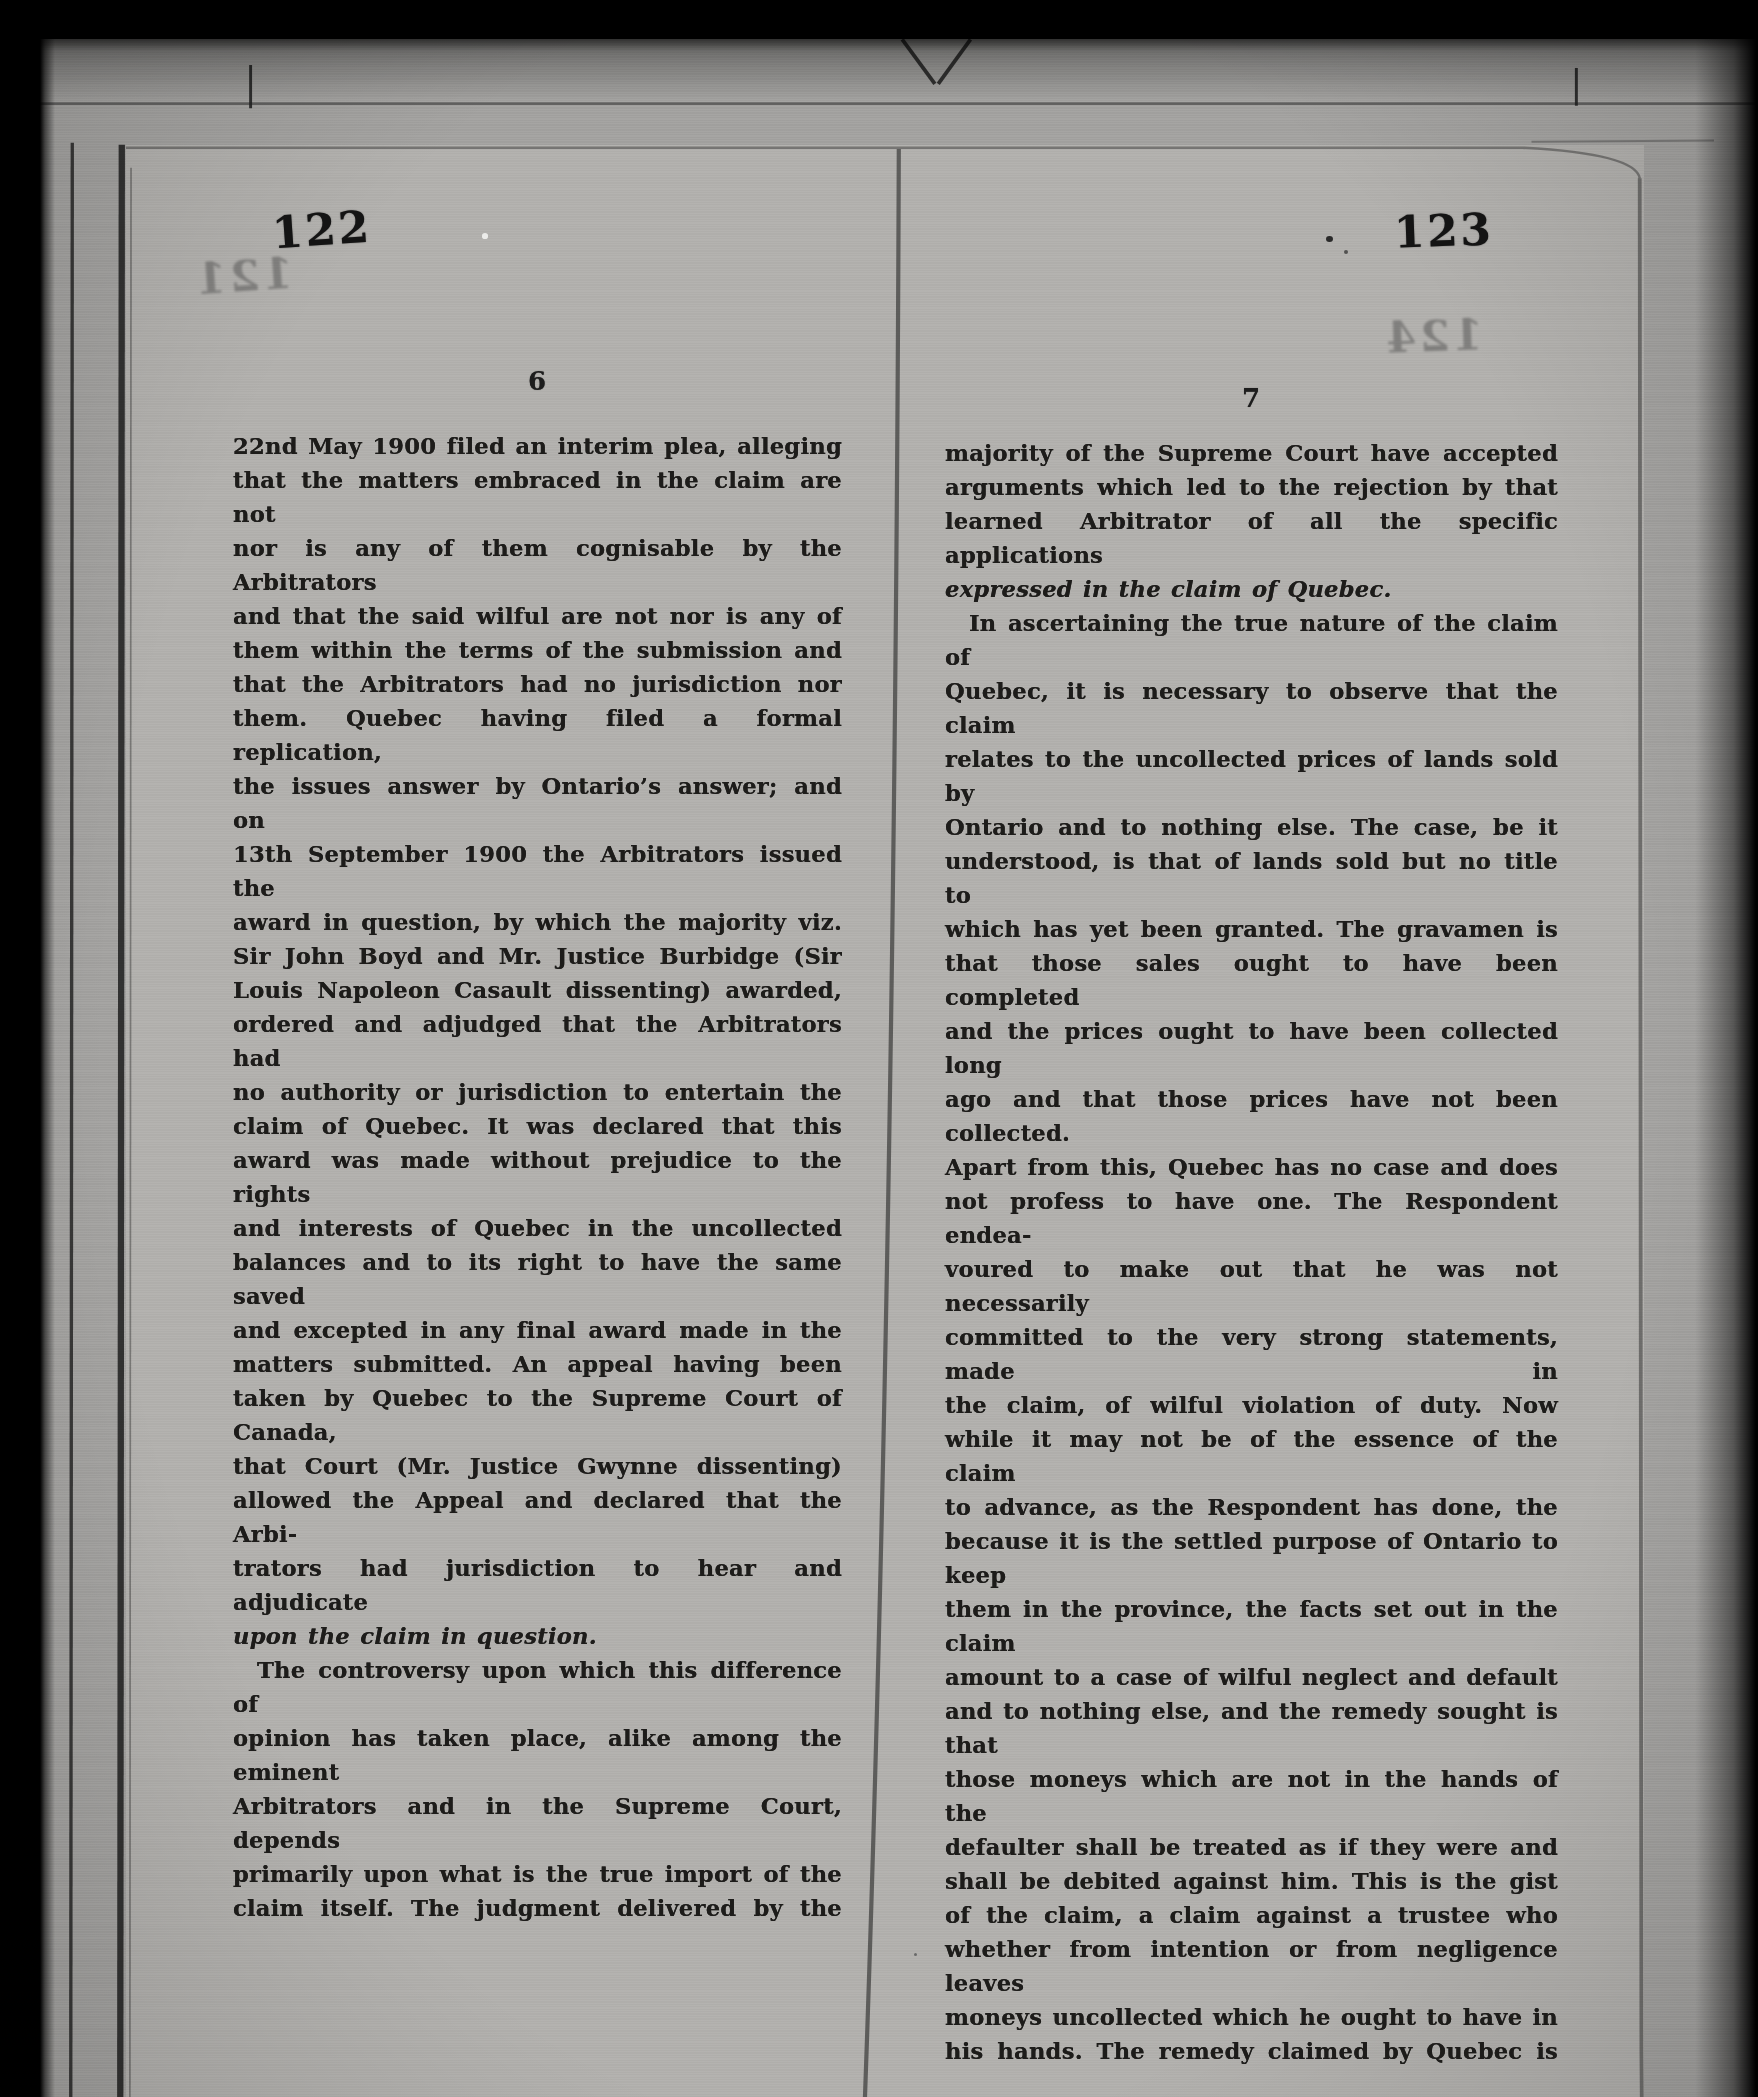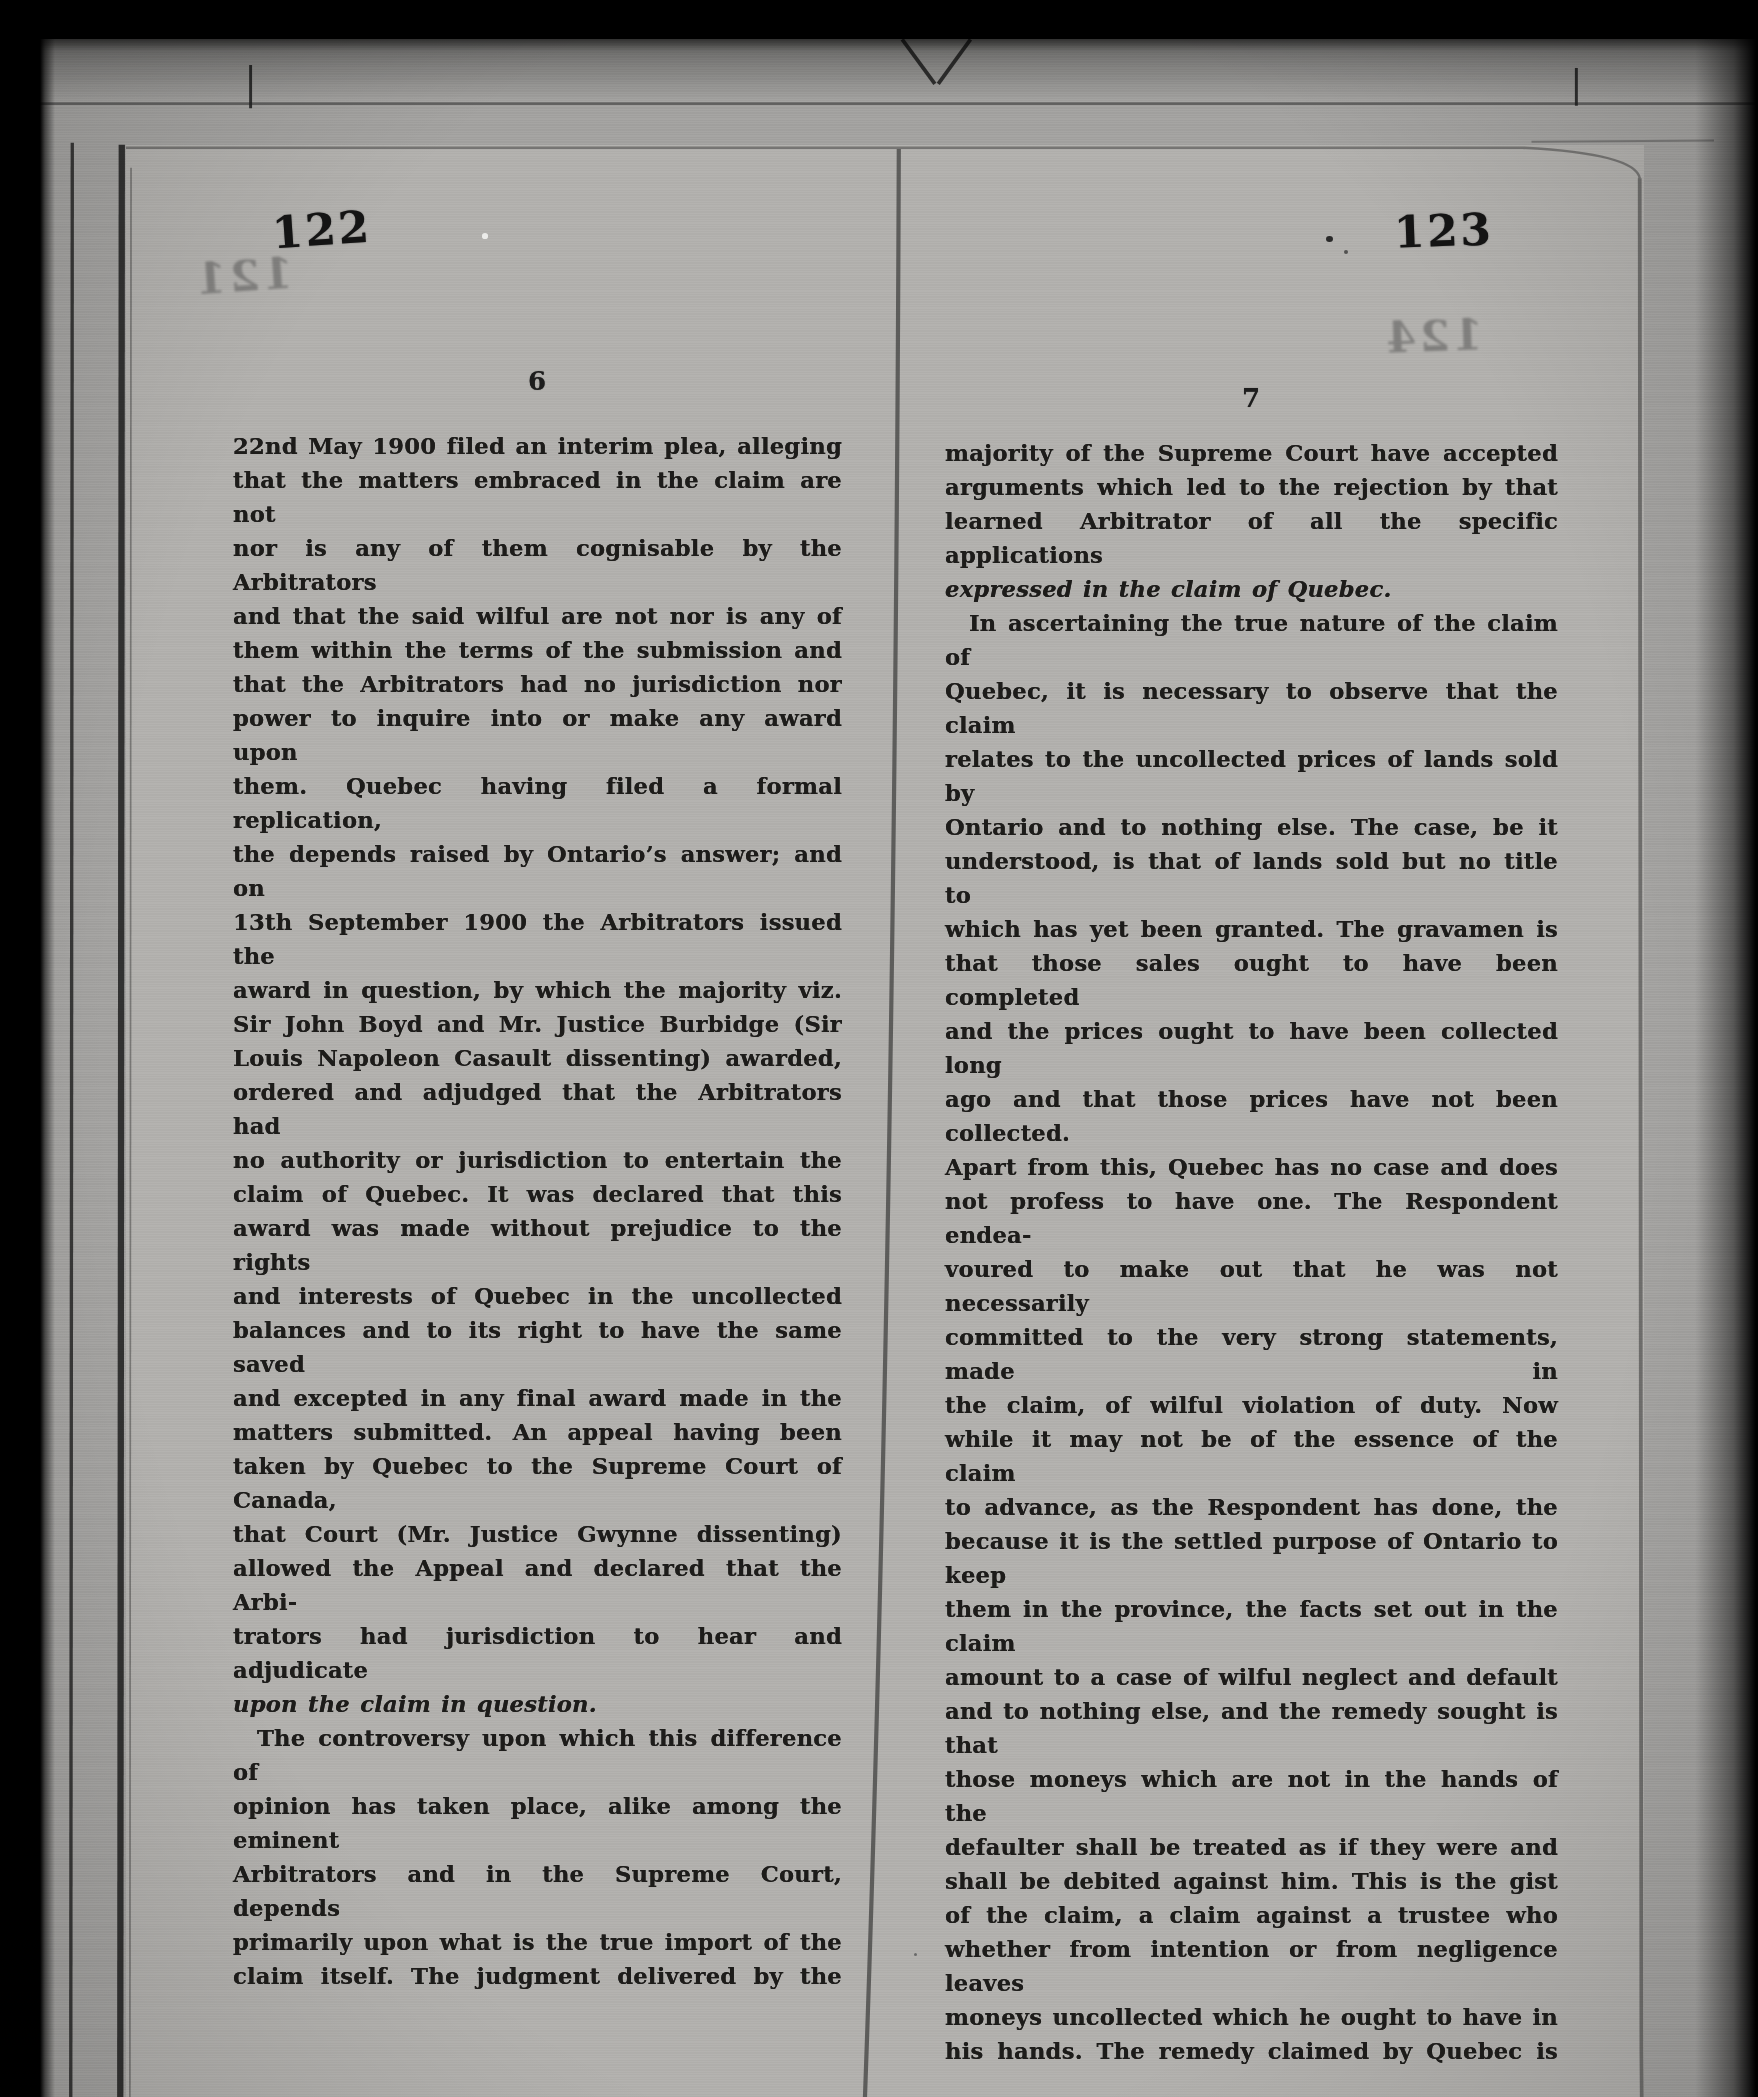--- a/index.html
+++ b/index.html
@@ -129,23 +129,22 @@
   <div class="pagenum pagenum-left">6</div>
   <div class="pagenum pagenum-right">7</div>
 
   <div class="col col-left">
       <div class="line">22nd May 1900 filed an interim plea, alleging</div>
       <div class="line">that the matters embraced in the claim are not</div>
       <div class="line">nor is any of them cognisable by the Arbitrators</div>
       <div class="line">and that the said wilful are not nor is any of</div>
       <div class="line">them within the terms of the submission and</div>
       <div class="line">that the Arbitrators had no jurisdiction nor</div>
-      <div class="line">power to inquire into or make any award upon</div>
       <div class="line">them. Quebec having filed a formal replication,</div>
-      <div class="line">the depends raised by Ontario’s answer; and on</div>
+      <div class="line">the issues answer by Ontario’s answer; and on</div>
       <div class="line">13th September 1900 the Arbitrators issued the</div>
       <div class="line">award in question, by which the majority viz.</div>
       <div class="line">Sir John Boyd and Mr. Justice Burbidge (Sir</div>
       <div class="line">Louis Napoleon Casault dissenting) awarded,</div>
       <div class="line">ordered and adjudged that the Arbitrators had</div>
       <div class="line">no authority or jurisdiction to entertain the</div>
       <div class="line">claim of Quebec. It was declared that this</div>
       <div class="line">award was made without prejudice to the rights</div>
       <div class="line">and interests of Quebec in the uncollected</div>
       <div class="line">balances and to its right to have the same saved</div>

